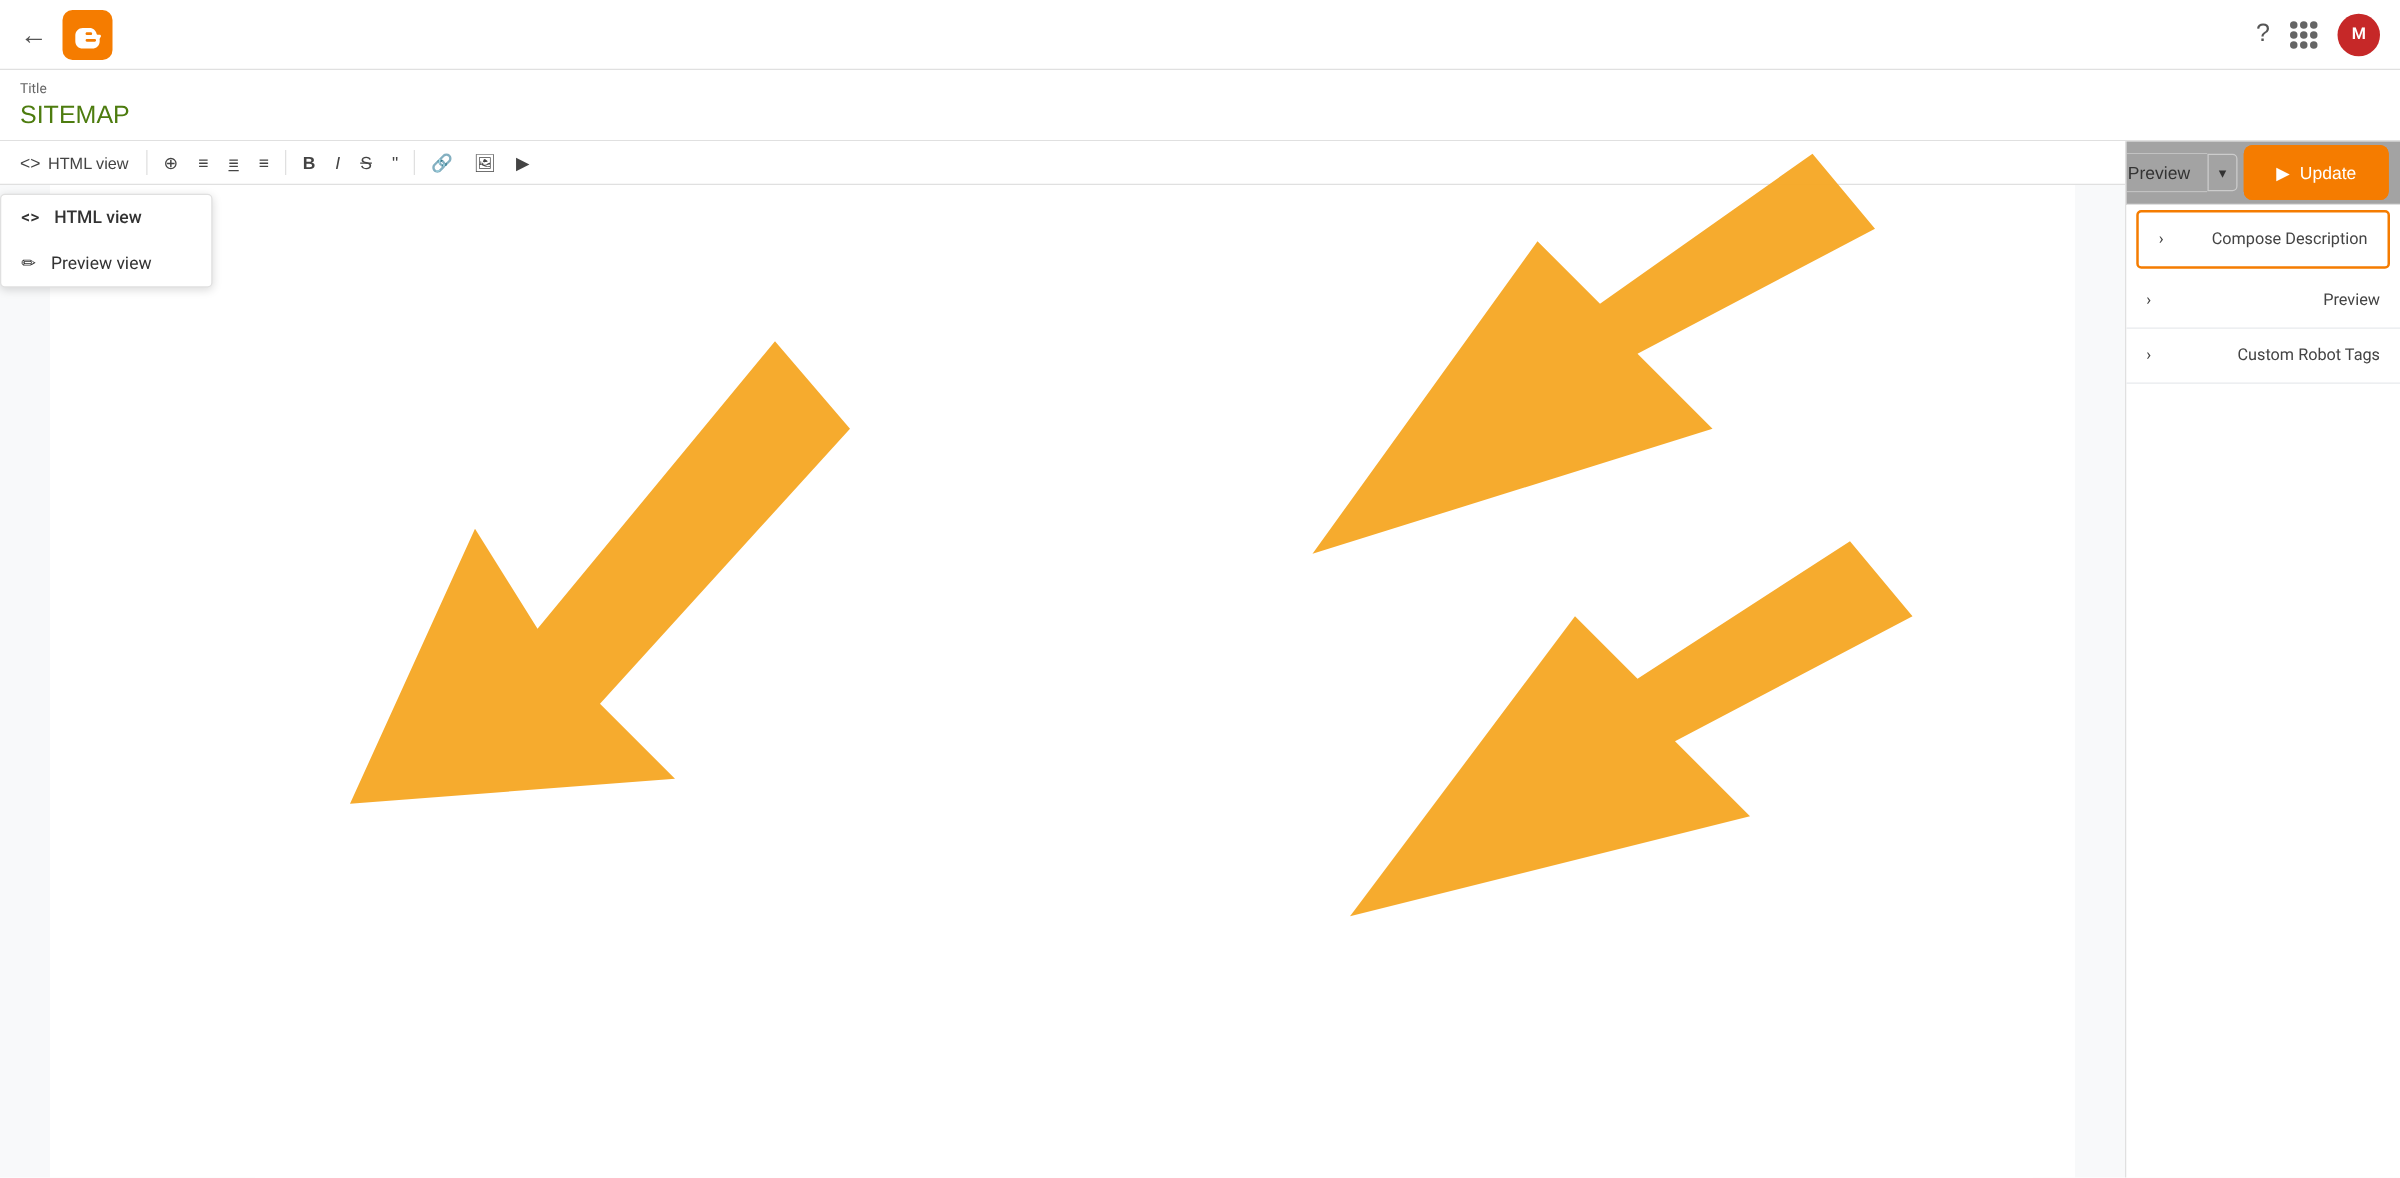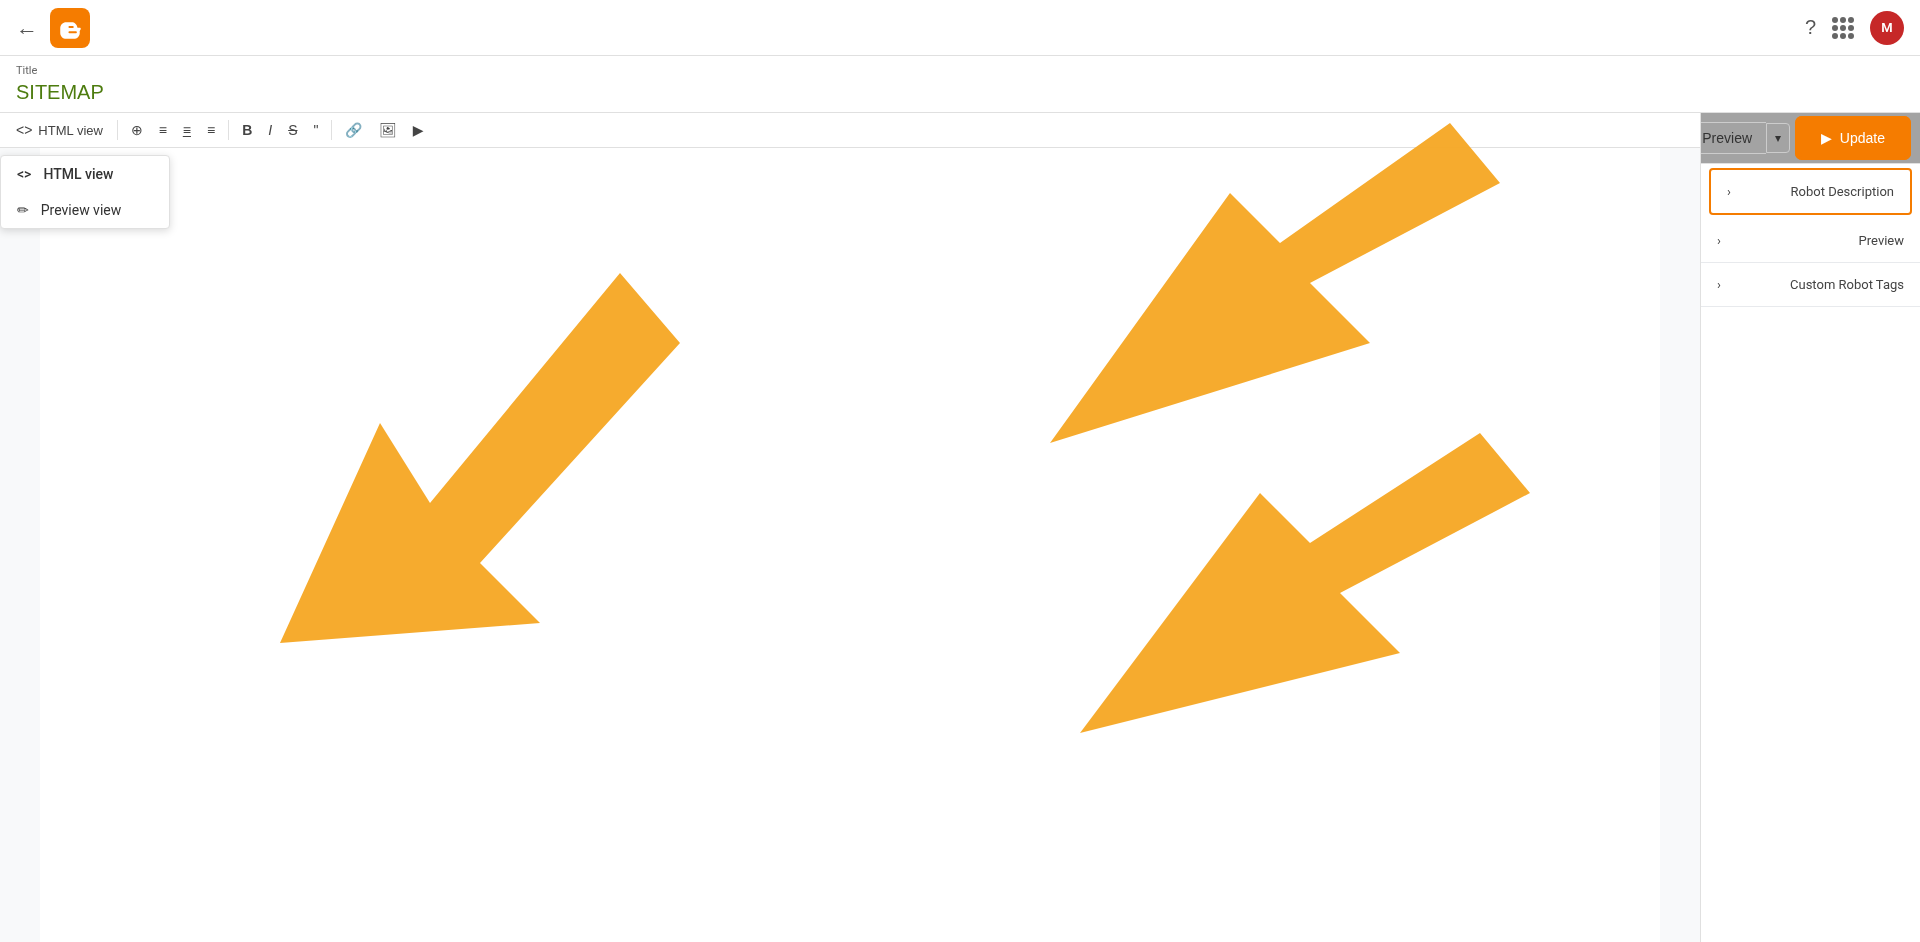--- a/index.html
+++ b/index.html
@@ -291,21 +291,21 @@
       <button class="update-btn update-btn-highlighted">
         <span>▶</span>
         <span>Update</span>
       </button>
     </div>
 
 
     <div class="sidebar-section search-desc-highlighted">
       <div class="sidebar-section-header">
         <span>›</span>
-        <span>Robot Description</span>
+        <span>Compose Description</span>
       </div>
     </div>
 
     <div class="sidebar-section">
       <div class="sidebar-section-header">
         <span>›</span>
         <span>Preview</span>
       </div>
     </div>
 

